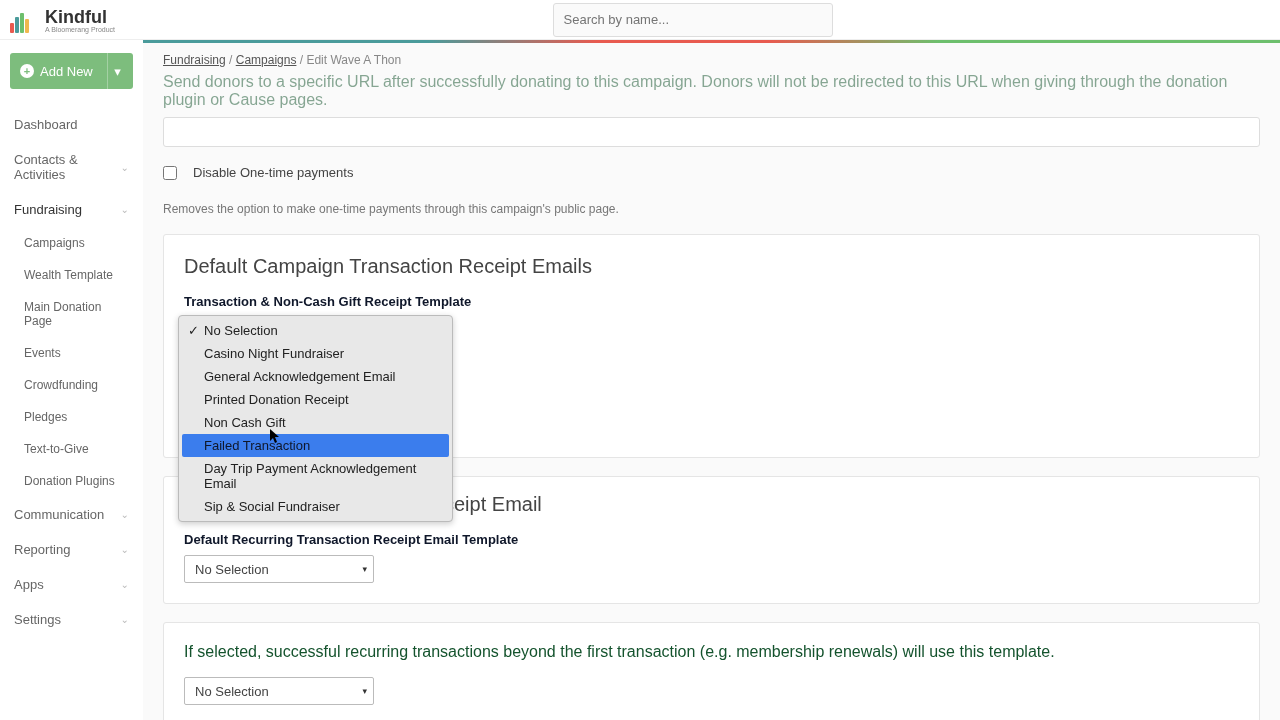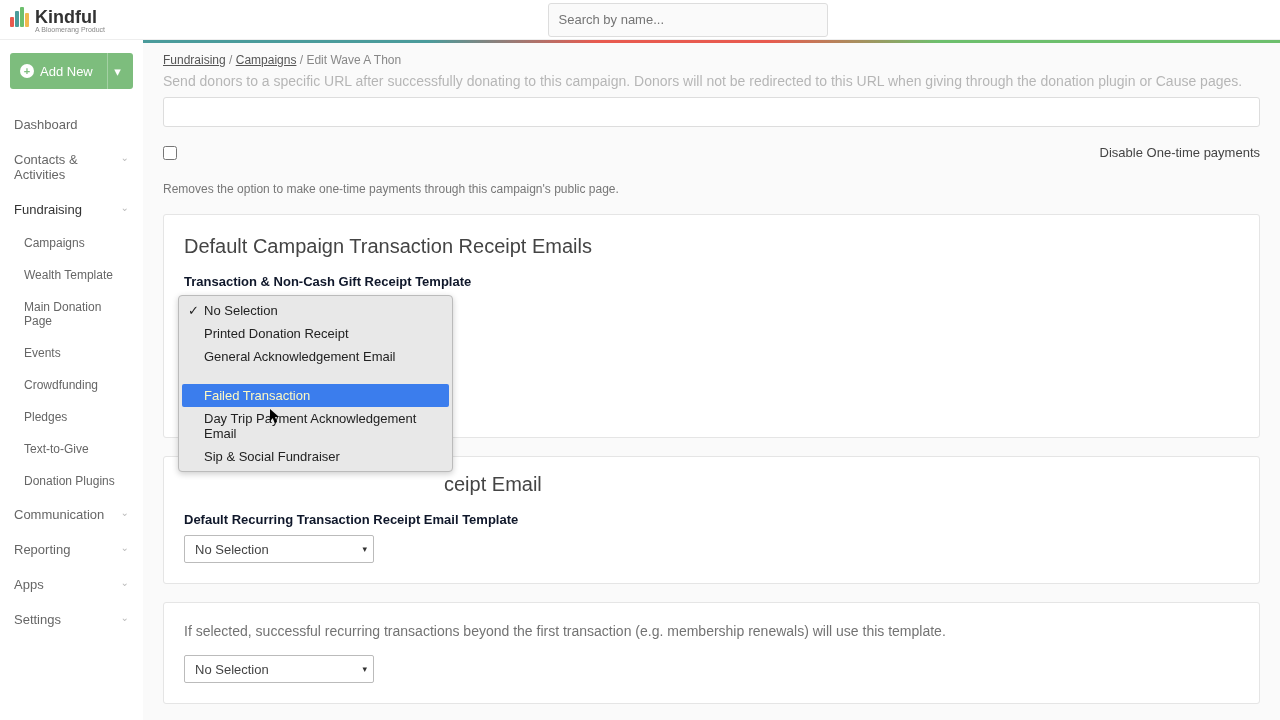--- a/index.html
+++ b/index.html
@@ -1,56 +1,56 @@
 <!DOCTYPE html>
 <html><head>
 <meta charset="utf-8">
 <style>
 * { margin: 0; padding: 0; box-sizing: border-box; font-family: -apple-system, BlinkMacSystemFont, "Segoe UI", Helvetica, Arial, sans-serif; }
 body { background: #fff; font-size: 13px; color: #555; }
 .topbar { height: 40px; display: flex; align-items: center; padding: 0 10px; border-bottom: 1px solid #eee; }
-.logo { display: flex; align-items: flex-start; gap: 2px; }
+.logo { display: flex; align-items: flex-end; gap: 12px; }
 .logo-bars { display: flex; align-items: flex-end; gap: 1px; height: 20px; }
 .logo-bar { width: 4px; border-radius: 1px; }
 .logo-text { font-size: 18px; font-weight: 700; color: #333; margin-left: 4px; }
 .logo-sub { font-size: 7px; color: #888; margin-left: 4px; margin-top: -2px; }
 .logo-wrap { display: flex; flex-direction: column; }
 .search-wrap { flex: 1; display: flex; justify-content: center; }
 .search-input { width: 280px; height: 34px; border: 1px solid #ddd; border-radius: 3px; padding: 0 10px; font-size: 13px; background: #fafafa; color: #888; }
 .gradient-bar { height: 3px; background: linear-gradient(to right, #4a9b9b 0%, #4a9b9b 25%, #e85a4f 40%, #e85a4f 55%, #6dbf6d 70%, #6dbf6d 100%); margin-left: 143px; }
 .layout { display: flex; }
 .sidebar { width: 143px; padding: 10px; background: #fff; }
 .add-new-btn { width: 100%; height: 36px; background: #7dbd7d; color: #fff; border: none; border-radius: 3px; display: flex; align-items: center; padding: 0 10px; font-size: 13px; cursor: pointer; position: relative; }
 .add-new-btn .plus { width: 14px; height: 14px; border-radius: 50%; background: #fff; color: #7dbd7d; display: inline-flex; align-items: center; justify-content: center; font-size: 11px; font-weight: bold; margin-right: 6px; }
 .add-new-btn .caret { position: absolute; right: 6px; width: 20px; height: 100%; display: flex; align-items: center; justify-content: center; border-left: 1px solid rgba(255,255,255,0.3); }
-.nav-item { display: flex; align-items: flex-start; justify-content: space-between; padding: 10px 4px; color: #666; font-size: 13px; cursor: pointer; }
+.nav-item { display: flex; align-items: center; justify-content: space-between; padding: 10px 4px; color: #666; font-size: 13px; cursor: pointer; }
 .nav-item.simple { padding: 10px 4px; }
 .nav-item.active { color: #333; }
 .nav-sub { padding-left: 10px; }
 .nav-sub-item { padding: 9px 4px; color: #666; font-size: 12px; cursor: pointer; }
 .chevron { font-size: 10px; color: #bbb; }
 .main { flex: 1; background: #fafafa; min-height: 680px; }
 .breadcrumb { padding: 10px 20px 6px; font-size: 12px; color: #888; }
 .breadcrumb a { color: #555; text-decoration: underline; }
 .content { padding: 0 20px 20px; }
-.help-text { font-size: 14px; color: #737373; margin-bottom: 8px; }
+.help-text { font-size: 16px; color: #14532d; margin-bottom: 8px; }
 .text-input { width: 100%; height: 30px; border: 1px solid #ddd; border-radius: 3px; padding: 0 8px; background: #fff; }
-.checkbox-row { display: flex; align-items: center; gap: 4px; margin-top: 18px; justify-content: space-between; }
+.checkbox-row { display: flex; align-items: center; gap: 16px; margin-top: 18px; }
 .checkbox-row input { width: 14px; height: 14px; }
 .checkbox-label { font-size: 13px; color: #444; }
 .checkbox-help { font-size: 12px; color: #777; margin-top: 22px; }
 .card { background: #fff; border: 1px solid #e5e5e5; border-radius: 3px; padding: 20px; margin-top: 18px; }
 .card-title { font-size: 20px; font-weight: 400; color: #444; margin-bottom: 16px; }
 .field-label { font-size: 13px; font-weight: 600; color: #0f172a; margin-bottom: 8px; }
 .select-box { width: 190px; height: 28px; border: 1px solid #bbb; border-radius: 2px; background: #fff; display: flex; align-items: center; justify-content: space-between; padding: 0 6px 0 10px; font-size: 13px; color: #444; }
 .select-arrow { font-size: 9px; color: #333; }
 .dropdown-menu { position: absolute; background: #e8e8e8; border: 1px solid #bbb; border-radius: 4px; width: 275px; padding: 3px; box-shadow: 0 2px 6px rgba(0,0,0,0.2); }
 .dropdown-item { padding: 4px 10px 4px 22px; font-size: 13px; color: #222; cursor: pointer; position: relative; border-radius: 2px; }
 .dropdown-item.checked::before { content: "✓"; position: absolute; left: 6px; }
-.dropdown-item.highlighted { background: #3b7ded; color: #fef9c3; margin-top: 16px; }
+.dropdown-item.highlighted { background: #3b7ded; color: #0f172a; }
 .cursor { position: absolute; width: 12px; height: 16px; pointer-events: none; }
 </style>
 </head>
 <body>
 
 <div class="topbar">
   <div class="logo">
     <div class="logo-bars">
       <div class="logo-bar" style="height:10px;background:#e85a4f"></div>
       <div class="logo-bar" style="height:16px;background:#4a9b9b"></div>
@@ -129,22 +129,24 @@
         <span class="checkbox-label">Disable One-time payments</span>
       </div>
       <div class="checkbox-help">Removes the option to make one-time payments through this campaign's public page.</div>
 
       <div class="card" style="position:relative;">
         <div class="card-title">Default Campaign Transaction Receipt Emails</div>
         <div class="field-label">Transaction &amp; Non-Cash Gift Receipt Template</div>
         <div style="position:relative; height:120px;">
           <div class="dropdown-menu" style="top:-2px; left:-6px;">
             <div class="dropdown-item checked">No Selection</div>
+            <div class="dropdown-item">Casino Night Fundraiser</div>
+            <div class="dropdown-item">General Acknowledgement Email</div>
             <div class="dropdown-item">Printed Donation Receipt</div>
-            <div class="dropdown-item">General Acknowledgement Email</div>
+            <div class="dropdown-item">Non Cash Gift</div>
             <div class="dropdown-item highlighted">Failed Transaction</div>
             <div class="dropdown-item">Day Trip Payment Acknowledgement Email</div>
             <div class="dropdown-item">Sip &amp; Social Fundraiser</div>
           </div>
           <svg class="cursor" style="top:112px; left:86px;" viewBox="0 0 12 16">
               <path d="M0,0 L0,12 L3,9 L5,14 L7,13 L5,8 L9,8 Z" fill="#000"></path>
             </svg>
         </div>
       </div>
 

